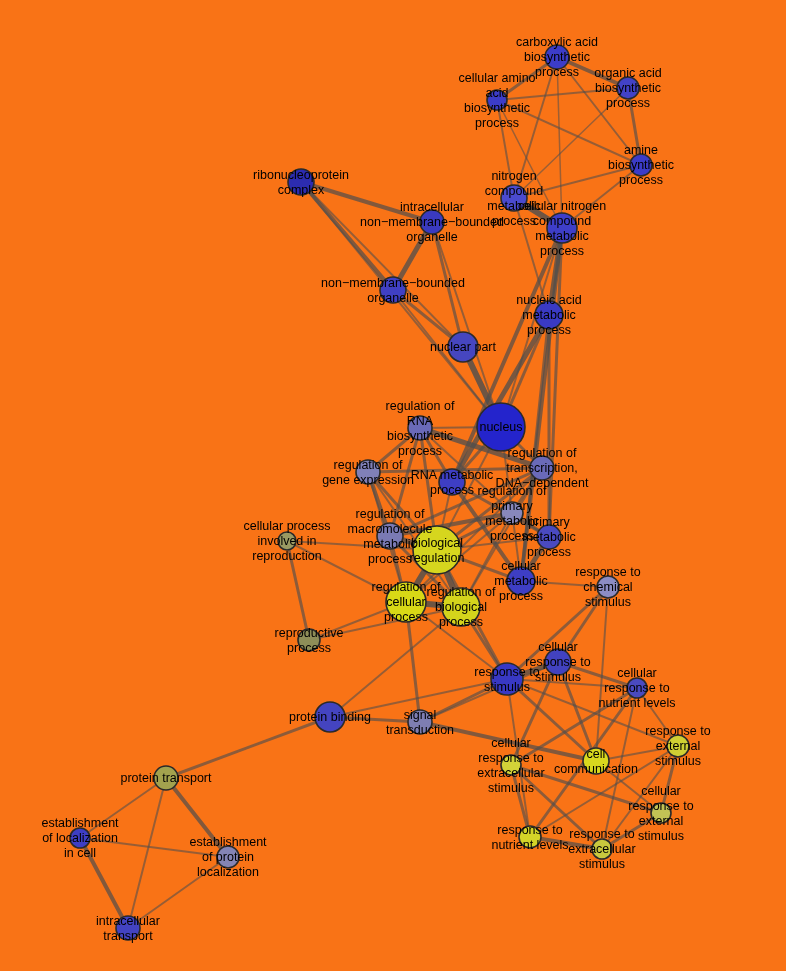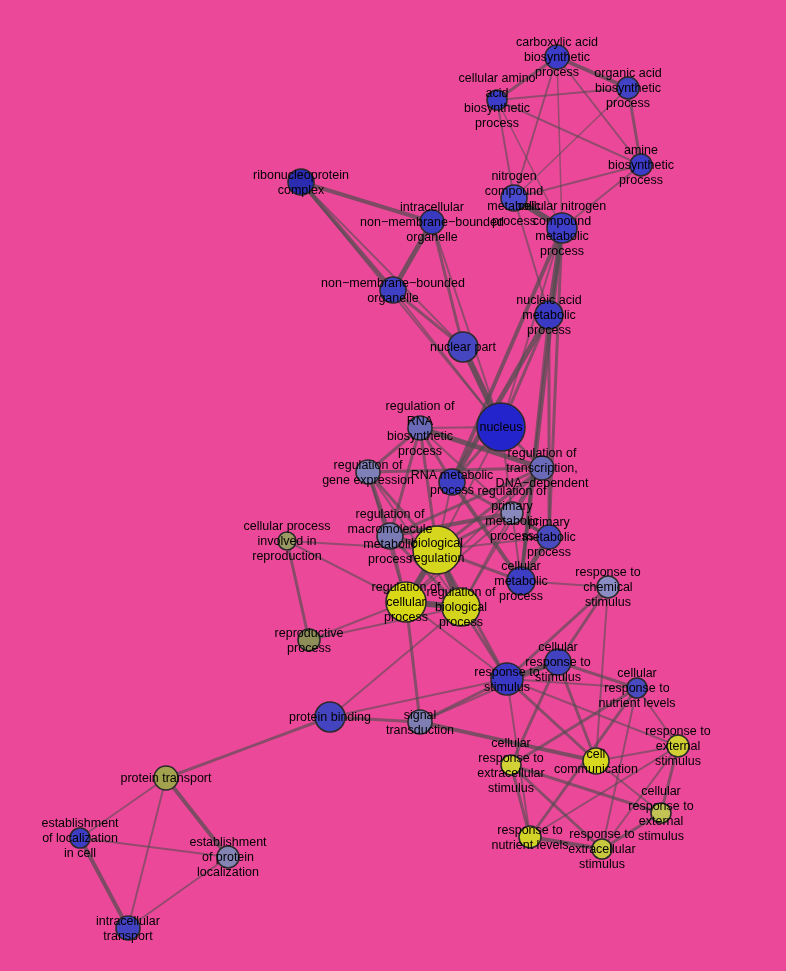--- a/index.html
+++ b/index.html
@@ -1,20 +1,20 @@
 <!DOCTYPE html>
 <html><head>
 <meta charset="utf-8">
 <style>
   html, body { margin: 0; padding: 0; background: #ffffff; }
   #stage {
     position: relative;
     width: 786px;
     height: 971px;
-    background: #ec4899;
+    background: #f97316;
     overflow: hidden;
     font-family: "Liberation Sans", sans-serif;
   }
   svg { display: block; }
   .node-label {
     font-family: "Liberation Sans", sans-serif;
     font-size: 12.5px;
     fill: #000000;
     text-anchor: middle;
     pointer-events: none;

